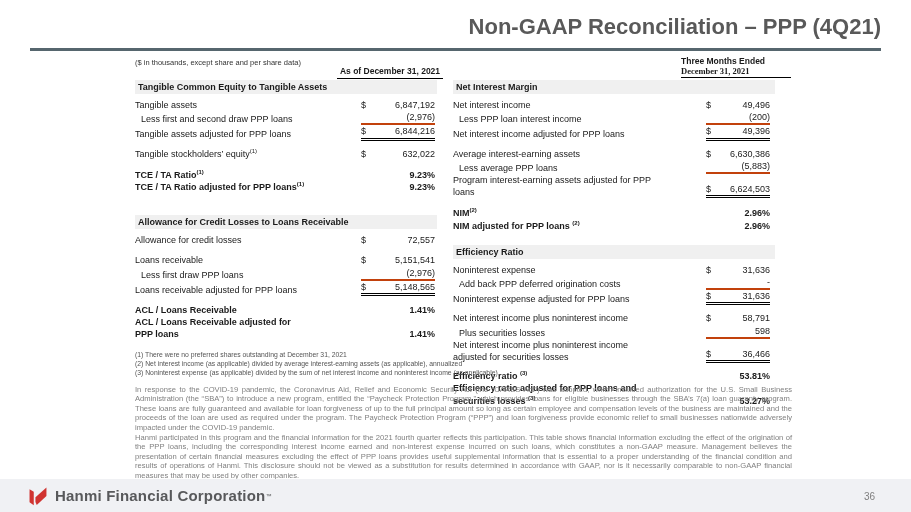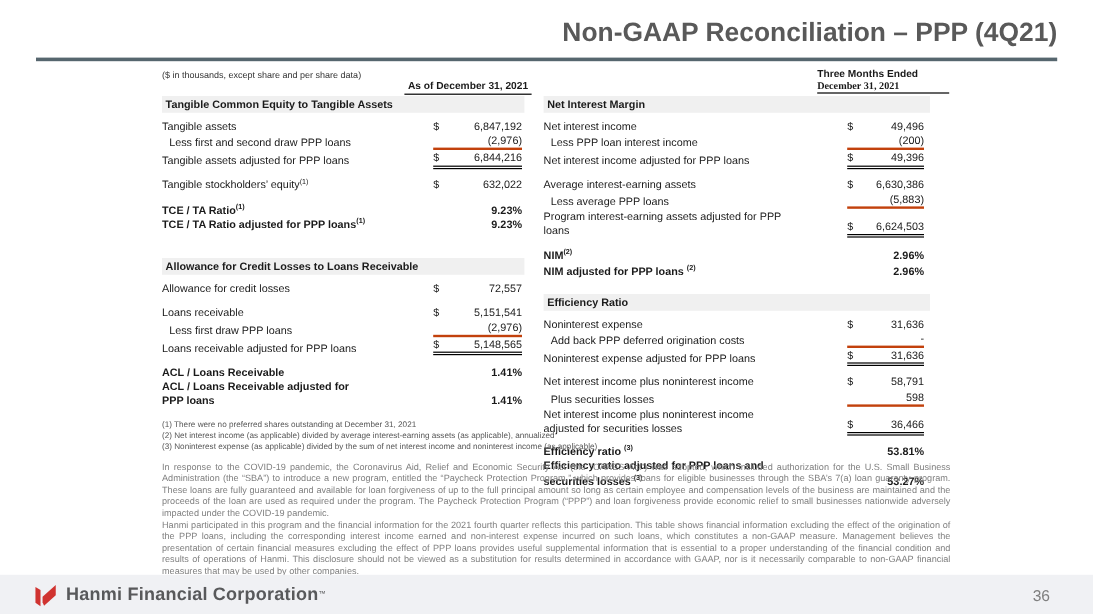--- a/index.html
+++ b/index.html
@@ -72,21 +72,21 @@
     background:var(--footer_bg);display:flex;align-items:center;
   }
   .logo-wrap{margin-left:27px;display:flex;align-items:center;}
   .logo-wrap svg{display:block;}
   .company{
     margin-left:6px;font-size:15px;font-weight:bold;color:#58595b;letter-spacing:0.2px;
   }
   .tm{font-size:6px;vertical-align:7px;color:#58595b;}
   .page-number{
     position:absolute;right:36px;top:50%;transform:translateY(-50%);
-    font-size:13px;color:var(--page_number);
+    font-size:10px;color:var(--page_number);
   }
 </style>
 </head>
 <body>
 
 <div class="page">
 
   <div class="title">Non-GAAP Reconciliation – PPP (4Q21)</div>
   <div class="title-rule"></div>
 

